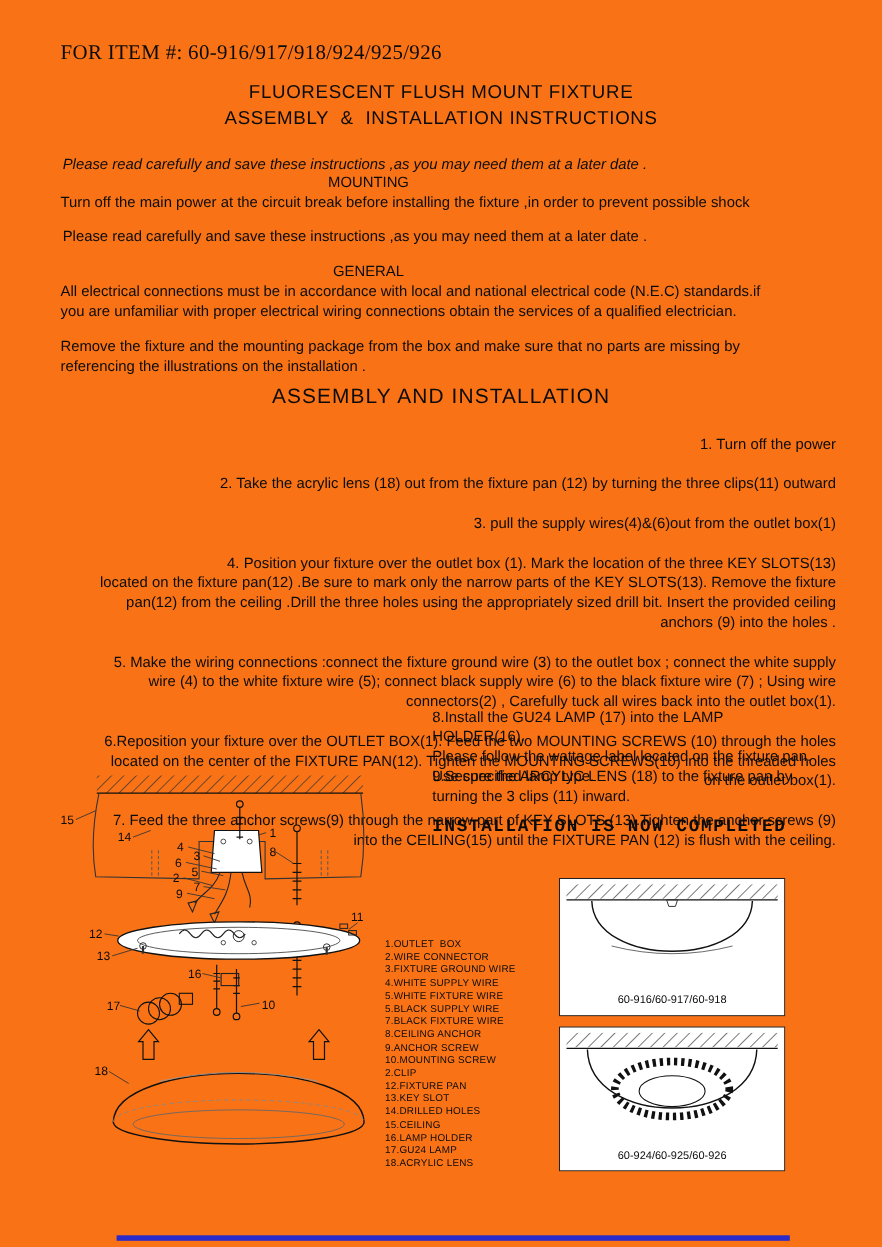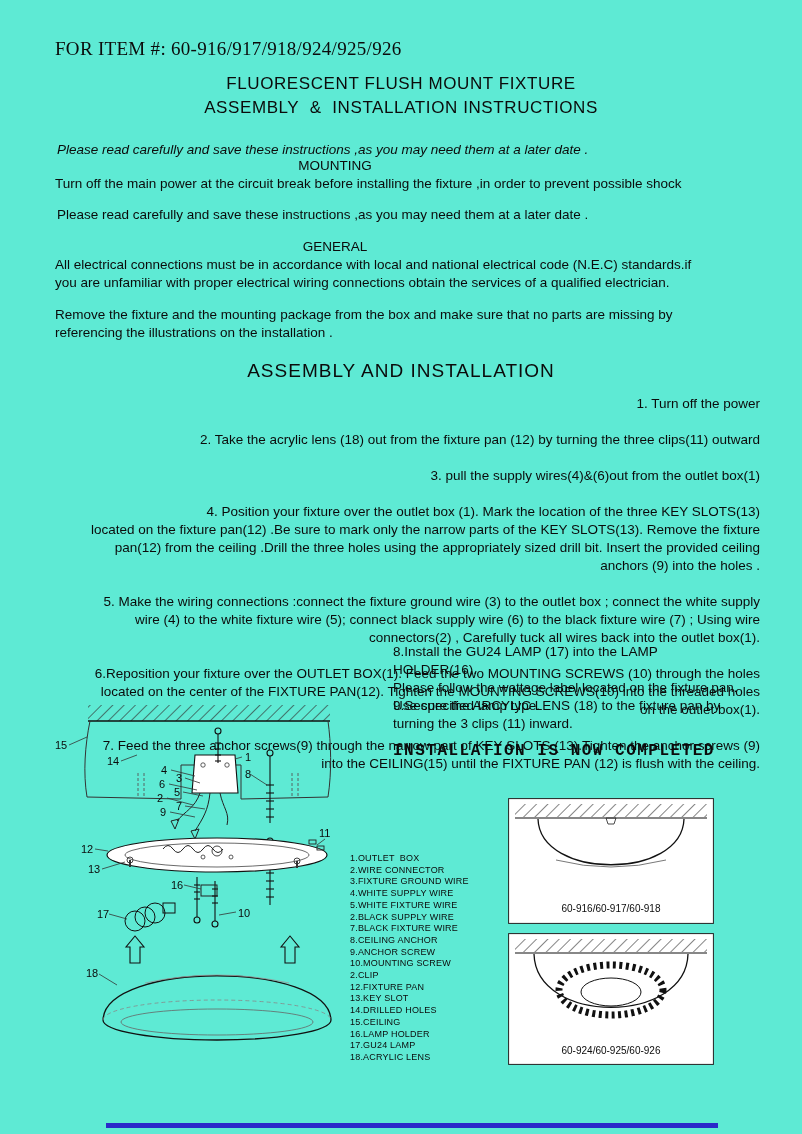--- a/index.html
+++ b/index.html
@@ -1,19 +1,19 @@
 <!DOCTYPE html>
 <html><head>
 <meta charset="utf-8">
 <style>
   * { margin:0; padding:0; box-sizing:border-box; }
   html,body { background:#9a9a9a; }
   .page {
     position:relative; width:802px; height:1134px; margin:0 auto;
-    background:#5eead4; color:#0b0b0b;
+    background:#f97316; color:#0b0b0b;
     font-family:"Liberation Sans", sans-serif; overflow:hidden;
   }
   .abs { position:absolute; }
   .serif-head { font-family:"Liberation Serif", serif; font-size:19px; letter-spacing:0.3px; }
   .doc-title { width:802px; text-align:center; font-size:17px; letter-spacing:0.6px; white-space:pre; }
   .body-text { font-size:13.5px; line-height:18px; white-space:pre-line; }
   .center-head { width:560px; text-align:center; font-size:13.5px; }
   .section-head { width:802px; text-align:center; font-size:19px; letter-spacing:1px; }
   .steps p { margin:0; }
   .completed-line {
@@ -37,21 +37,21 @@
   <div class="abs center-head" style="left:55px; top:158px;">MOUNTING</div>
   <div class="abs body-text" style="left:55px; top:175px;">Turn off the main power at the circuit break before installing the fixture ,in order to prevent possible shock</div>
   <div class="abs body-text" style="left:57px; top:206px;">Please read carefully and save these instructions ,as you may need them at a later date .</div>
 
   <div class="abs center-head" style="left:55px; top:239px;">GENERAL</div>
   <div class="abs body-text" style="left:55px; top:256px; width:700px;">All electrical connections must be in accordance with local and national electrical code (N.E.C) standards.if
 you are unfamiliar with proper electrical wiring connections obtain the services of a qualified electrician.</div>
   <div class="abs body-text" style="left:55px; top:306px; width:700px;">Remove the fixture and the mounting package from the box and make sure that no parts are missing by
 referencing the illustrations on the installation .</div>
 
-  <div class="abs section-head" style="left:0; top:360px;">ASSEMBLY AND INSTALLATION</div>
+  <div class="abs section-head" style="left:0; top:350px;">ASSEMBLY AND INSTALLATION</div>
 
   <div class="abs body-text steps" style="left:55px; top:377px; width:705px;text-align:right;">
     <p>1. Turn off the power</p>
     <p>2. Take the acrylic lens (18) out from the fixture pan (12) by turning the three clips(11) outward</p>
     <p>3. pull the supply wires(4)&amp;(6)out from the outlet box(1)</p>
     <p>4. Position your fixture over the outlet box (1). Mark the location of the three KEY  SLOTS(13)
 located on the fixture pan(12) .Be sure to mark only the narrow parts of the KEY  SLOTS(13). Remove the fixture
 pan(12) from the ceiling .Drill the three holes using the appropriately sized drill bit. Insert the provided ceiling
 anchors (9) into the holes .</p>
     <p>5. Make the wiring connections :connect the fixture ground wire (3) to the outlet box ; connect the white supply
@@ -70,21 +70,21 @@
   <div class="abs body-text" style="left:393px; top:697px; width:350px;">9.Secure the ARCYLIC LENS (18) to the fixture pan by
 turning the 3 clips (11) inward.</div>
   <div class="abs completed-line" style="left:393px; top:742px;">INSTALLATION IS NOW COMPLETED</div>
 
   <div class="abs parts-list" style="left:350px; top:853px;">
     <div>1.OUTLET  BOX</div>
     <div>2.WIRE CONNECTOR</div>
     <div>3.FIXTURE GROUND WIRE</div>
     <div>4.WHITE SUPPLY WIRE</div>
     <div>5.WHITE FIXTURE WIRE</div>
-    <div>2.BLACK SUPPLY WIRE</div>
+    <div>5.BLACK SUPPLY WIRE</div>
     <div>7.BLACK FIXTURE WIRE</div>
     <div>8.CEILING ANCHOR</div>
     <div>9.ANCHOR SCREW</div>
     <div>10.MOUNTING SCREW</div>
     <div>2.CLIP</div>
     <div>12.FIXTURE PAN</div>
     <div>13.KEY SLOT</div>
     <div>14.DRILLED HOLES</div>
     <div>15.CEILING</div>
     <div>16.LAMP HOLDER</div>

